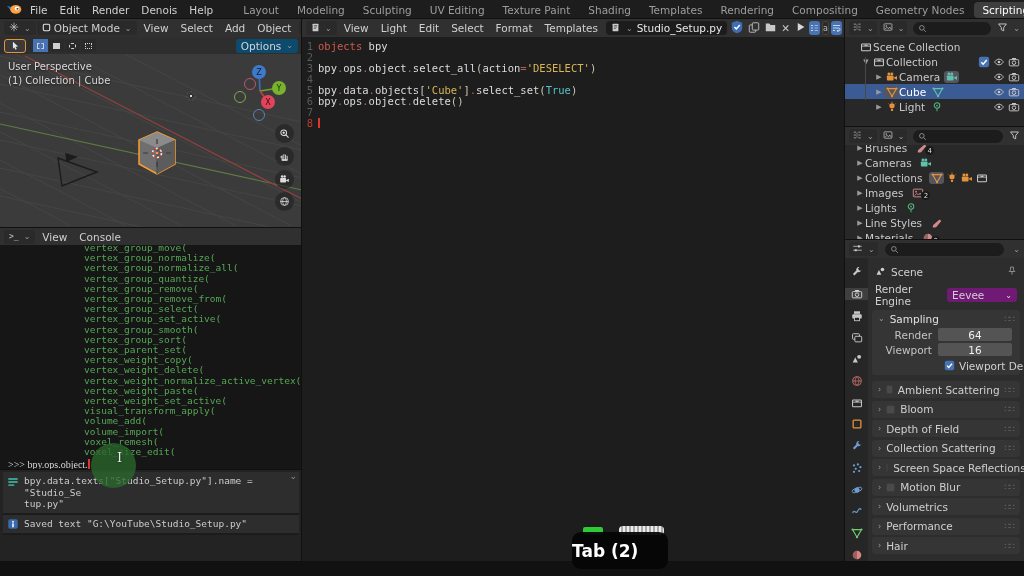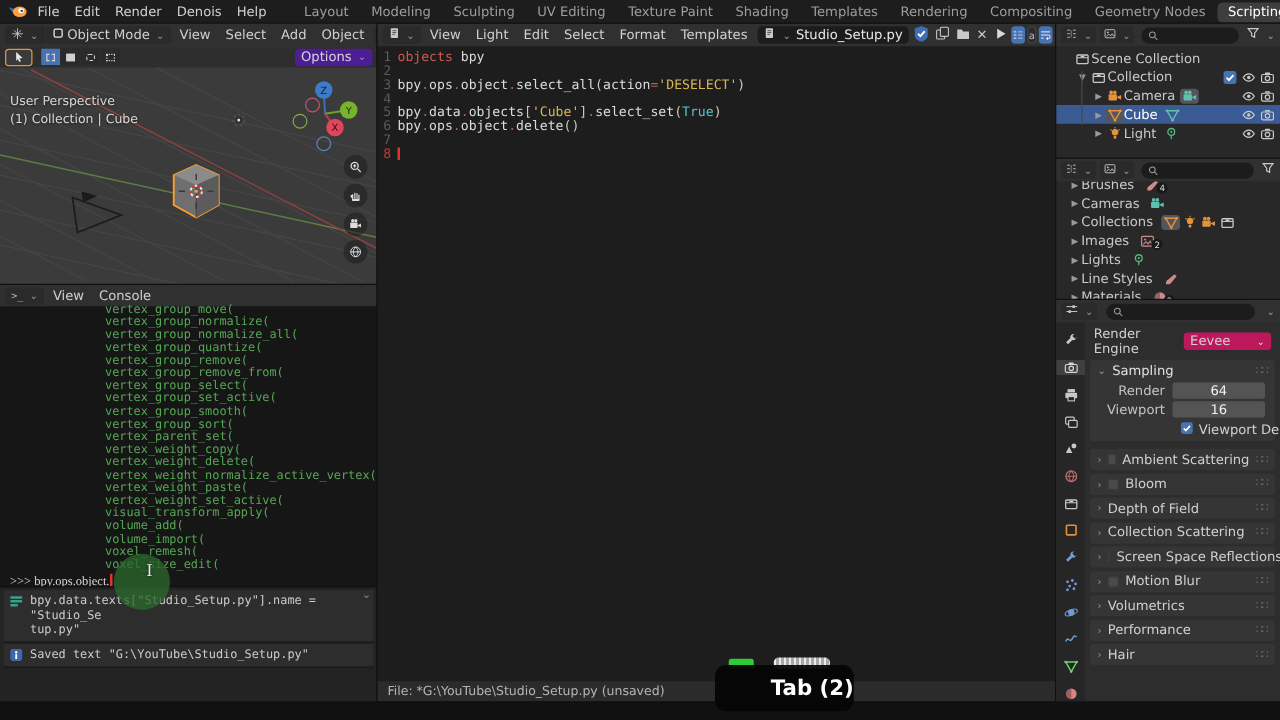--- a/index.html
+++ b/index.html
@@ -19,21 +19,21 @@
 .ws.active{background:#3e3e3e;color:#fff}
 #workspaces{display:flex;gap:2px;margin-left:14px}
 
 #viewport{left:0;top:19px;width:302px;height:209px;background:#3b3b3b}
 .toolhdr{height:17px;background:#2e2e2e;display:flex;align-items:center;padding:0 4px;gap:3px}
 .toolbtn{width:22px;height:14px;background:#3a3a3a;border:1px solid #e8933a;border-radius:3px;display:flex;align-items:center;justify-content:center}
 .selbtn{width:15px;height:13px;background:#2a2a2a;display:flex;align-items:center;justify-content:center}
 .selbtn.on{background:#4772b3}
 .selbox{width:7px;height:6px;border:1px dashed #cfcfcf}
 #vp-canvas{position:relative;width:302px;height:174px;overflow:hidden}
-.vp-text{position:absolute;left:8px;top:21px;line-height:14px;color:#d9d9d9;text-shadow:0 1px 2px #0008;font-size:10px}
+.vp-text{position:absolute;left:8px;top:6px;line-height:14px;color:#d9d9d9;text-shadow:0 1px 2px #0008;font-size:10px}
 .navball{position:absolute;right:8px;width:19px;height:19px;border-radius:50%;background:rgba(30,30,30,.55);display:flex;align-items:center;justify-content:center}
 
 #console{left:0;top:228px;width:302px;height:242px;background:#161616}
 #console .hdr{height:17px}
 #ac-list{margin-top:-2px;padding-left:84px;font-family:"DejaVu Sans Mono",monospace;font-size:9.5px;line-height:10.2px;color:#55a855}
 .prompt{padding-left:8px;margin-top:2px;font-family:Liberation Serif, serif;font-size:10px;color:#d8d8d8}
 .curbar{display:inline-block;width:2px;height:10px;background:#e0342e;vertical-align:-1px}
 #click-circle{position:absolute;left:91px;top:443px;width:45px;height:45px;border-radius:50%;background:rgba(42,104,44,.78)}
 #ibeam{position:absolute;left:117px;top:450px;color:#e8e8e8;font-family:"DejaVu Serif",serif;font-size:13px;text-shadow:0 0 2px #000}
 
@@ -74,21 +74,21 @@
 .vrow{display:flex;align-items:center;height:15px;padding-right:8px}
 .vlab{width:66px;text-align:right;color:#c3c3c3;padding-right:6px}
 .vfield{flex:1;background:#545454;border-radius:2px;height:13px;display:flex;align-items:center;justify-content:center;color:#f0f0f0}
 .cbx-off{width:9px;height:9px;background:#4a4a4a;border:1px solid #3c3c3c;border-radius:2px}
 .cpanel{display:flex;align-items:center;gap:5px;height:17px;margin:0 4px 2.5px 4px;background:#353535;border-radius:3px;padding:0 6px;color:#d0d0d0;white-space:nowrap}
 .cchev{color:#9a9a9a;font-size:8px}
 
 #statusbar{left:0;top:561px;width:1024px;height:15px;background:#232323;display:flex;align-items:center;color:#8f8f8f}
 .hint{display:flex;align-items:center;gap:4px;white-space:nowrap}
 
-#keycast{position:absolute;left:572px;top:532px;width:111px;height:37px;background:rgba(5,5,5,.94);border-radius:9px;display:flex;align-items:center;justify-content:flex-end;color:#fff;font-size:17px;font-weight:bold}
+#keycast{position:absolute;left:572px;top:532px;width:96px;height:37px;background:rgba(5,5,5,.94);border-radius:9px;display:flex;align-items:center;justify-content:flex-start;color:#fff;font-size:17px;font-weight:bold}
 #mcast-l{position:absolute;left:583px;top:527px;width:20px;height:8px;background:#2fca35;border-radius:2px}
 #mcast-r{position:absolute;left:619px;top:526px;width:45px;height:9px;border-radius:4px;background:repeating-linear-gradient(90deg,#ececec 0 2px,#a9a9a9 2px 4px)}
 </style>
 </head>
 <body>
 
 <div id="app">
 
   <div id="topbar">
     <span class="svgi">
@@ -161,21 +161,21 @@
             <span class="selbox" style="border-style:solid;background:#cfcfcf"></span>
           </span>
         <span class="selbtn">
             <span class="selbox" style="border-radius:2px"></span>
           </span>
         <span class="selbtn">
             <span class="selbox" style="border-style:dotted"></span>
           </span>
       </span>
       <span class="spacer"></span>
-      <span class="ddbtn" style="background:#4c1d95">
+      <span class="ddbtn" style="background:#0c4a6e">
           <span>Options</span>
           <span class="chev">⌄</span>
         </span>
     </div>
     <div id="vp-canvas">
       <svg width="302" height="174">
         <g stroke="#454545" stroke-width="1">
           <path d="M0 30L302 96M0 58L302 124M0 86L302 152M0 114L302 180M0 142L302 208M0 2L302 68"></path>
           <path d="M-260 0L70 171M-205 0L125 171M-150 0L180 171M-95 0L235 171M-40 0L290 171M15 0L345 171M70 0L400 171M125 0L455 171"></path>
         </g>
@@ -401,23 +401,20 @@
           <span class="ct"><span class="tok-w">bpy</span><span class="tok-p">.</span><span class="tok-w">ops</span><span class="tok-p">.</span><span class="tok-w">object</span><span class="tok-p">.</span><span class="tok-w">delete</span><span class="tok-br">(</span><span class="tok-br">)</span></span>
         </div>
         <div class="cl">
           <span class="ln">7</span>
           <span class="ct"></span>
         </div>
         <div class="cl">
           <span class="ln cur">8</span>
           <span class="ct"><span class="curbar"></span></span>
         </div>
-      </div>
-    <div id="te-footer">
-        <span>File: *G:\YouTube\Studio_Setup.py (unsaved)</span>
       </div>
   </div>
 
   <div id="outliner1" class="region">
     <div class="hdr" style="gap:3px">
       <span class="ddbtn" style="padding:0 3px">
           <span class="svgi"><svg width="10" height="10" viewBox="0 0 14 14">
               <path d="M2.5 3h3M2.5 7h3M2.5 11h3M9 3h3M9 7h3M9 11h3" stroke="#c9c9c9"></path>
               <path d="M7 3v8" stroke="#8a8a8a"></path>
             </svg></span>
@@ -837,24 +834,36 @@
           </svg>
         </div>
         <div class="ptab">
           <svg class="svgi" width="12" height="12" viewBox="0 0 14 14">
             <circle cx="7" cy="7" r="5" fill="#d98585"></circle>
             <path d="M7 2a5 5 0 000 10z" fill="rgba(0,0,0,.28)"></path>
           </svg>
         </div>
       </div>
     <div id="prop-content">
+      <div class="prow" style="margin-top:6px">
+        <span class="svgi"><svg width="11" height="11" viewBox="0 0 14 14">
+              <circle cx="9.5" cy="4.5" r="2.3" fill="#cfcfcf"></circle>
+              <path d="M2 11l3-6 3 6z" fill="#cfcfcf"></path>
+            </svg></span>
+        <span>Scene</span>
+        <span class="spacer"></span>
+        <span class="svgi"><svg width="10" height="10" viewBox="0 0 14 14">
+              <path d="M5 1.5h4v4l2 2.2H3l2-2.2z" fill="none" stroke="#9a9a9a" stroke-width="1.2"></path>
+              <path d="M7 7.7V12" stroke="#9a9a9a" stroke-width="1.2"></path>
+            </svg></span>
+      </div>
       <div class="prow" style="margin-top:7px">
         <span>Render Engine</span>
         <span class="spacer"></span>
-        <span class="ddbtn" style="width:84px;background:#be185d;height:14px">
+        <span class="ddbtn" style="width:84px;background:#701a75;height:14px">
             <span style="flex:1">Eevee</span>
             <span class="chev" style="color:#ddd">⌄</span>
           </span>
       </div>
       <div class="panel" style="margin-top:7px">
         <div class="panel-h">
             <span class="cchev">⌄</span>
             <span>Sampling</span>
             <span class="grip">∷∷</span>
           </div>

